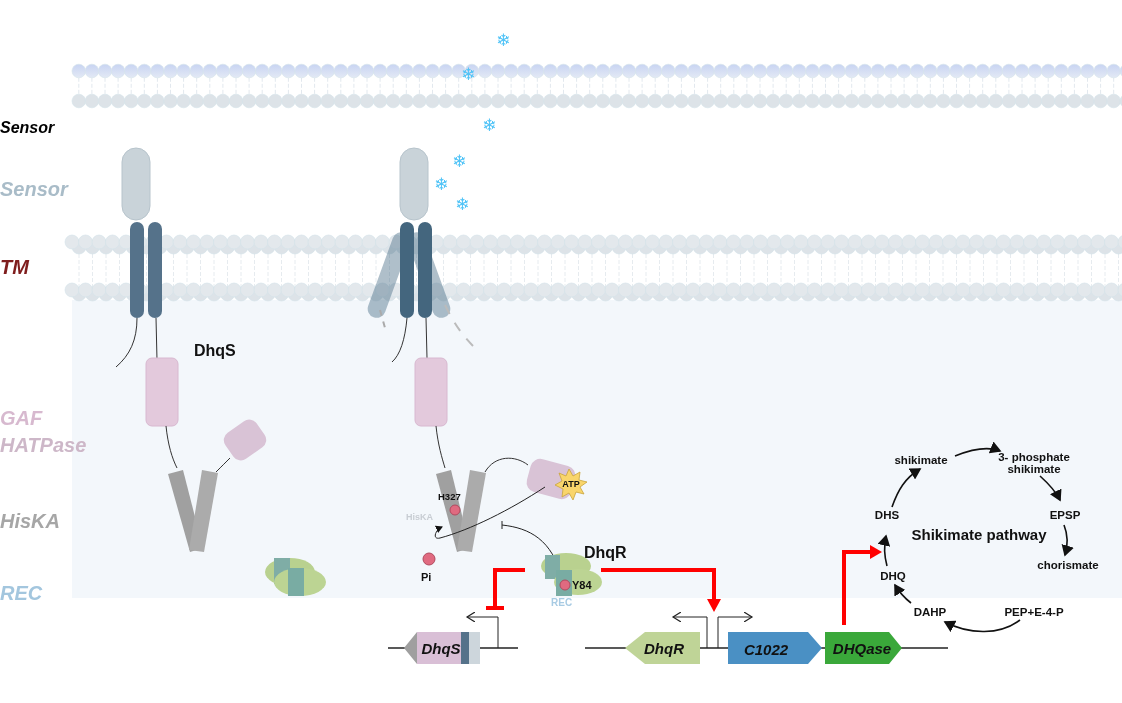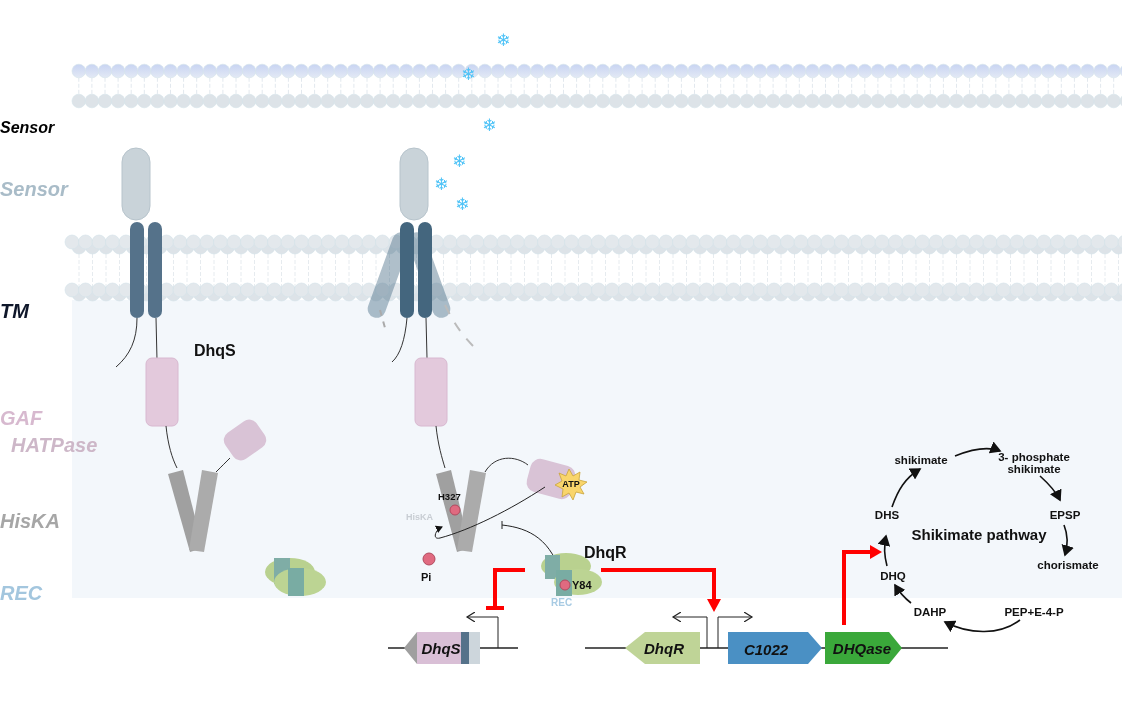--- a/index.html
+++ b/index.html
@@ -875,17 +875,17 @@
   <text class="svgtxt" x="406" y="520" font-size="9" fill="#c8cdd3">HisKA</text>
   <text class="svgtxt" x="571" y="487" font-size="9" text-anchor="middle" fill="#111">ATP</text>
   <text class="svgtxt" x="421" y="581" font-size="11" fill="#111">Pi</text>
   <text class="svgtxt" x="572" y="589" font-size="11" fill="#111">Y84</text>
   <text class="svgtxt" x="551" y="606" font-size="10" fill="#a8cbe3">REC</text>
   <text class="svgtxt" x="584" y="558" font-size="16" fill="#111">DhqR</text>
 </svg>
 
 <div class="lbl" style="left:0px; top:119px; font-size:16px; font-style:italic; color:#000;">Sensor</div>
 <div class="lbl domain-lbl" style="left:0; top:178px; color:#a9bcc8;">Sensor</div>
-<div class="lbl domain-lbl" style="left:0; top:256px; color:#0f172a;margin-top:44px;">TM</div>
+<div class="lbl domain-lbl" style="left:0; top:256px; color:#7f1d1d;">TM</div>
 <div class="lbl domain-lbl" style="left:0; top:407px; color:#d7b9cf;">GAF</div>
-<div class="lbl domain-lbl" style="left:0; top:434px; color:#cdb7c8;margin-left:11px;">HATPase</div>
+<div class="lbl domain-lbl" style="left:0; top:434px; color:#cdb7c8;">HATPase</div>
 <div class="lbl domain-lbl" style="left:0; top:510px; color:#a6a6a6;">HisKA</div>
 <div class="lbl domain-lbl" style="left:0; top:582px; color:#a3c6de;">REC</div>
 
 </body></html>

